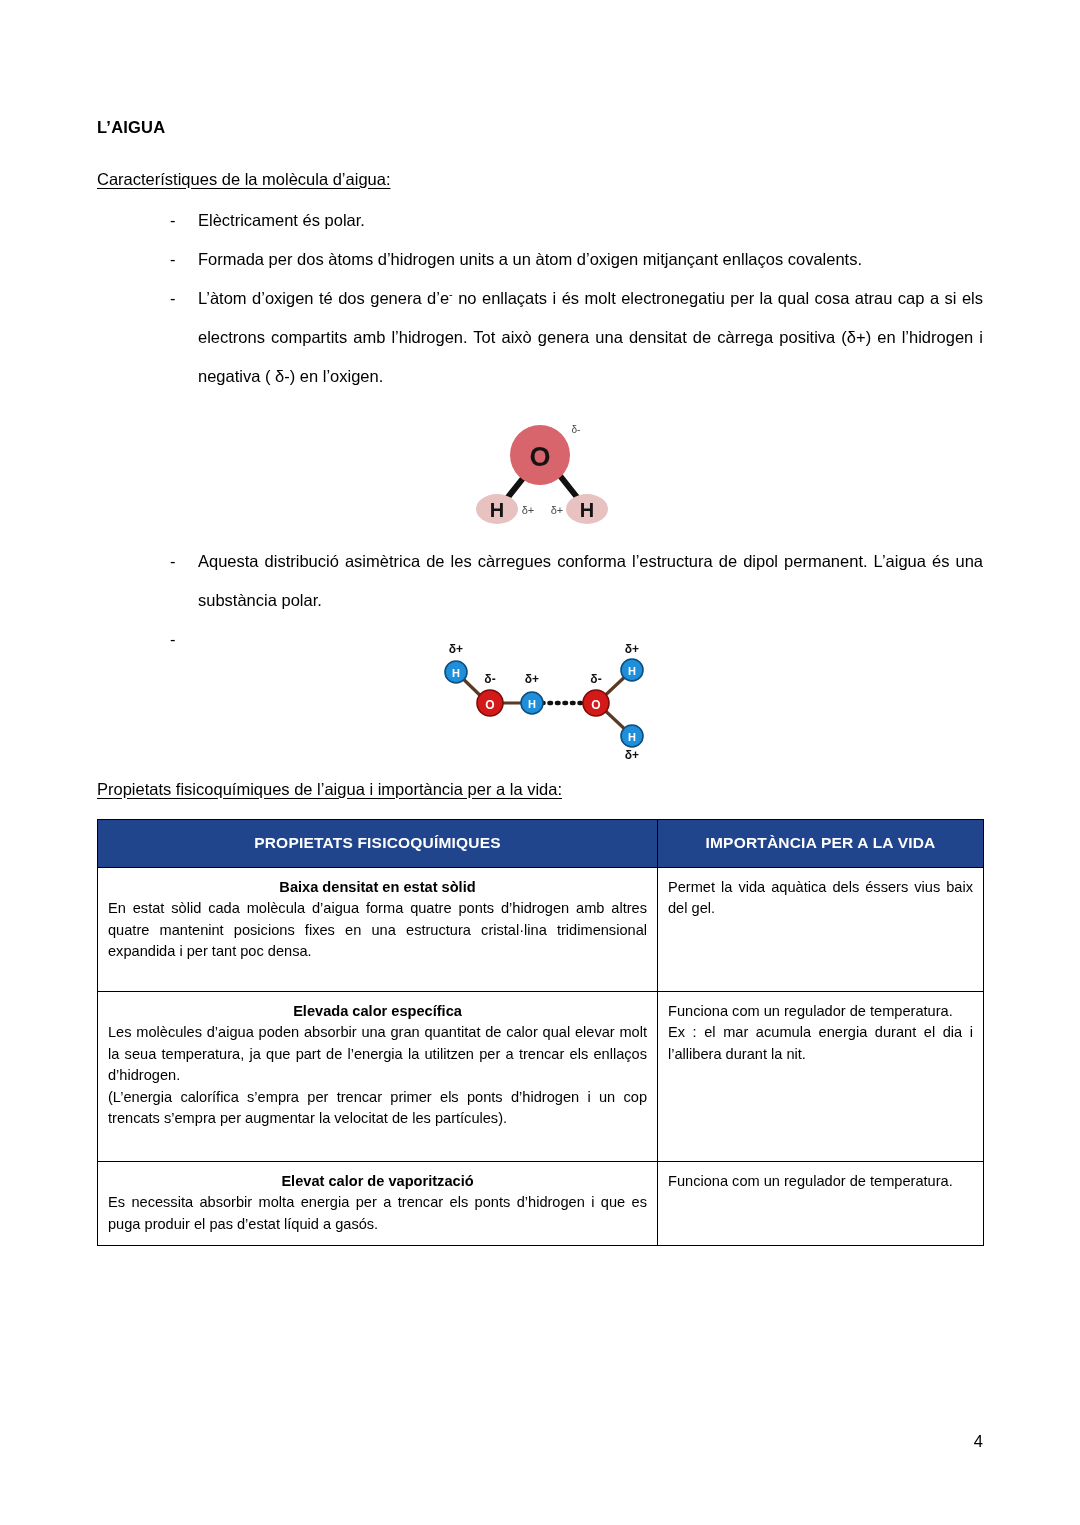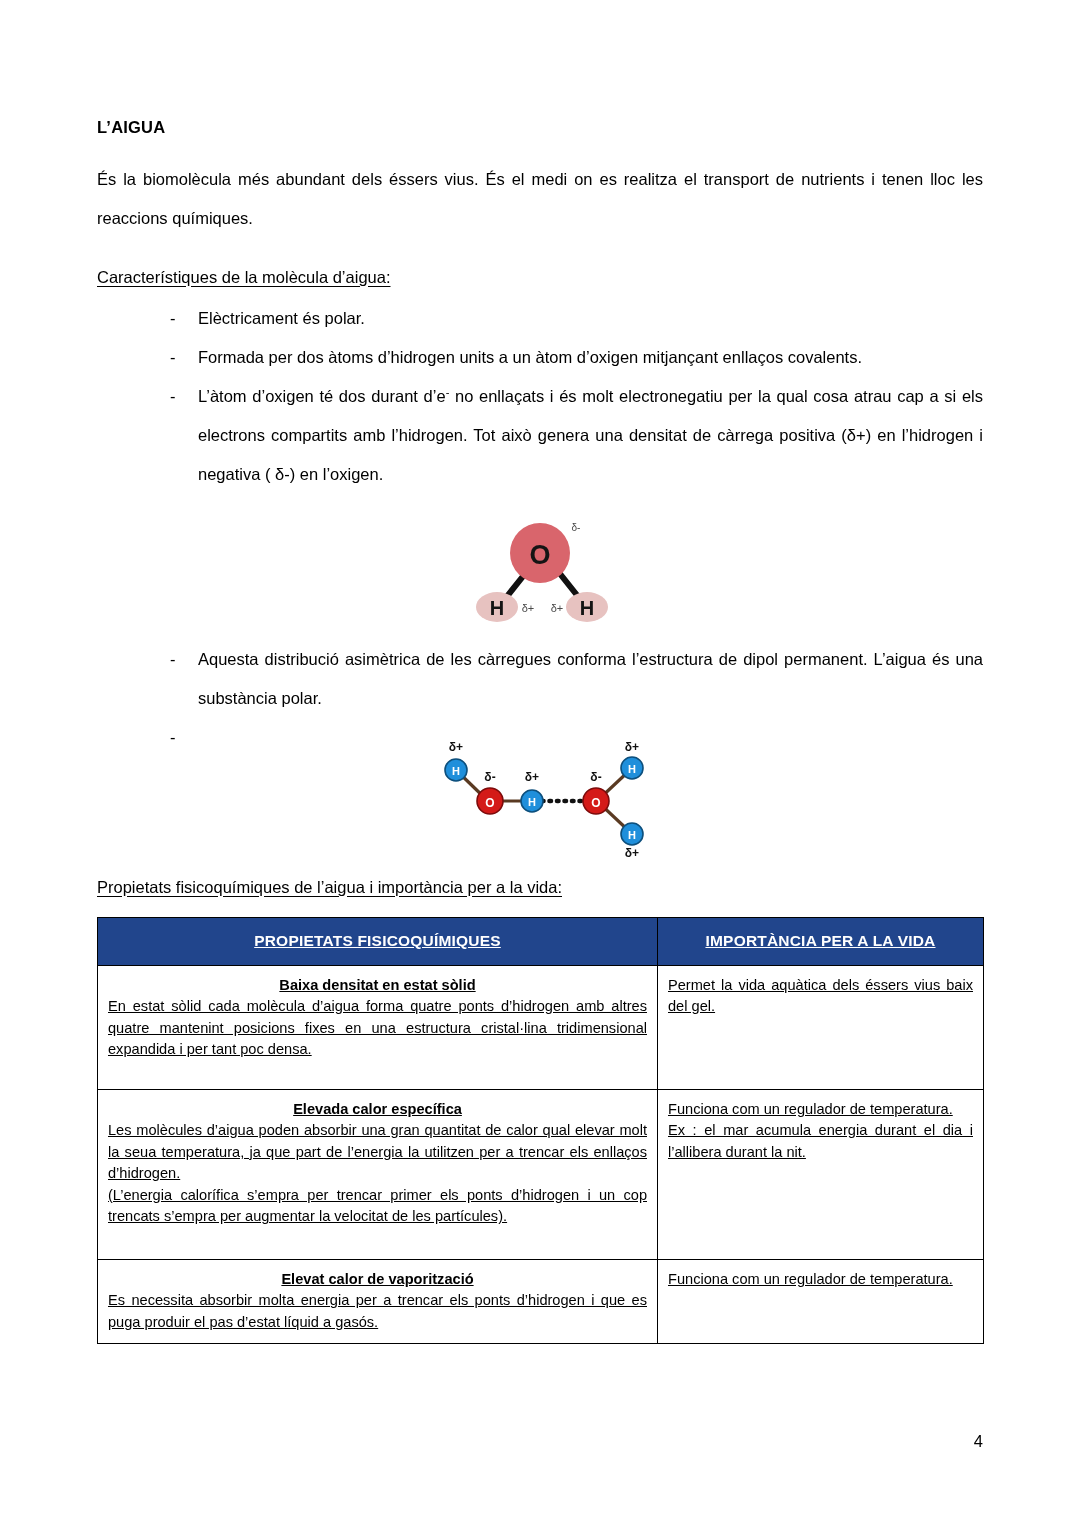--- a/index.html
+++ b/index.html
@@ -112,21 +112,20 @@
   .prop-table {
     border-collapse: collapse;
     width: 886px;
     margin-top: 10px;
     table-layout: fixed;
   }
   .prop-table th,
   .prop-table td {
     border: 1.6px solid #000000;
     vertical-align: top;
-    text-decoration: underline;
   }
   .prop-table th {
     background: #21458c;
     color: #ffffff;
     font-size: 15.5px;
     font-weight: bold;
     text-align: center;
     padding: 14px 6px 15px 6px;
     letter-spacing: .2px;
   }
@@ -163,38 +162,37 @@
   }
 </style>
 </head>
 <body>
 
 <div class="page">
   <div class="content">
 
     <h1 class="doc-title">L’AIGUA</h1>
 
-    <p class="para">És la biomolècula més abundant dels éssers vius. És el medi on es realitza el transport de nutrients i tenen lloc les reaccions químiques.</p>
 
     <p class="subhead">
       <u>Característiques de la molècula d’aigua:</u>
     </p>
 
     <ul class="bullets">
       <li class="bullet">
         <span class="dash">-</span>
         <span class="bullet-text">Elèctricament  és polar.</span>
       </li>
       <li class="bullet">
         <span class="dash">-</span>
         <span class="bullet-text">Formada per dos àtoms d’hidrogen units a un àtom d’oxigen mitjançant enllaços covalents.</span>
       </li>
       <li class="bullet">
         <span class="dash">-</span>
-        <span class="bullet-text"><span>L’àtom d’oxigen té dos durant d’e</span><sup class="el">-</sup><span> no enllaçats i és molt electronegatiu per la qual cosa atrau cap a si els electrons compartits amb l’hidrogen. Tot això genera una densitat de càrrega positiva (δ+) en l’hidrogen i negativa ( δ-) en l’oxigen.</span></span>
+        <span class="bullet-text"><span>L’àtom d’oxigen té dos genera d’e</span><sup class="el">-</sup><span> no enllaçats i és molt electronegatiu per la qual cosa atrau cap a si els electrons compartits amb l’hidrogen. Tot això genera una densitat de càrrega positiva (δ+) en l’hidrogen i negativa ( δ-) en l’oxigen.</span></span>
       </li>
     </ul>
 
     <div class="fig-water-wrap">
       <div class="fig-water">
         <svg width="148" height="122" viewBox="0 0 148 122">
           <rect x="0" y="0" width="148" height="122" fill="#ffffff"></rect>
 
           <line x1="62" y1="62" x2="35" y2="96" stroke="#111111" stroke-width="6" stroke-linecap="round"></line>
           <line x1="91" y1="62" x2="118" y2="96" stroke="#111111" stroke-width="6" stroke-linecap="round"></line>

